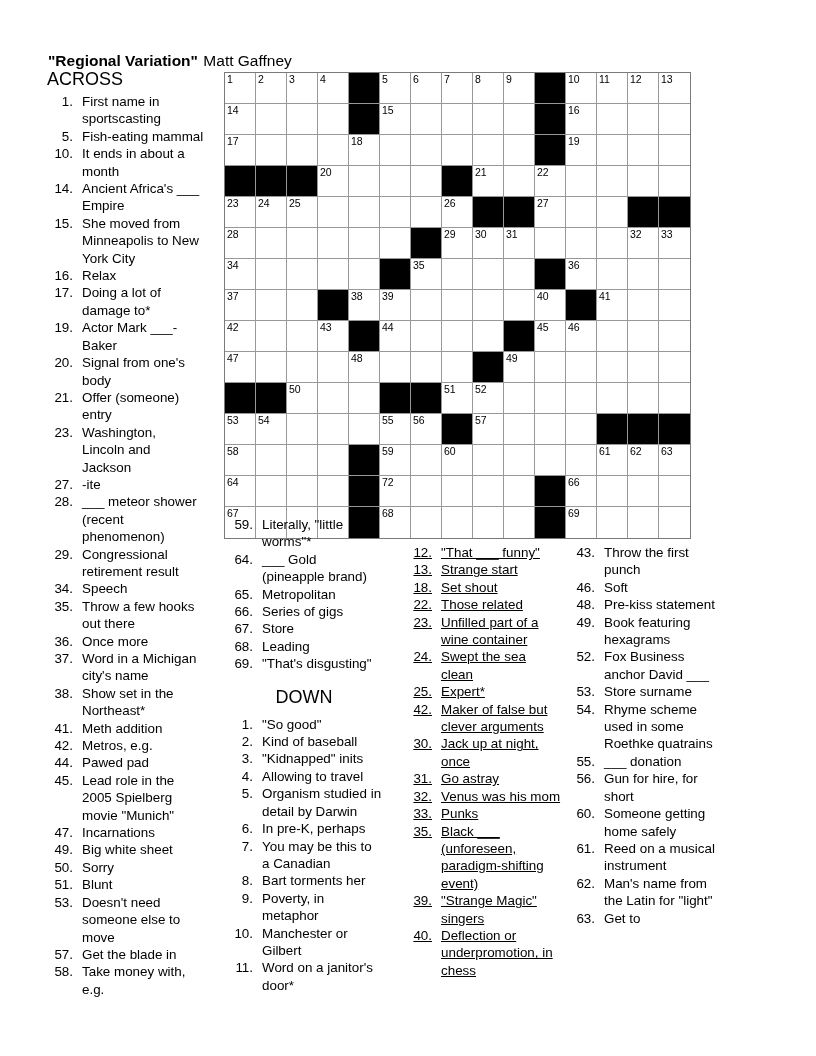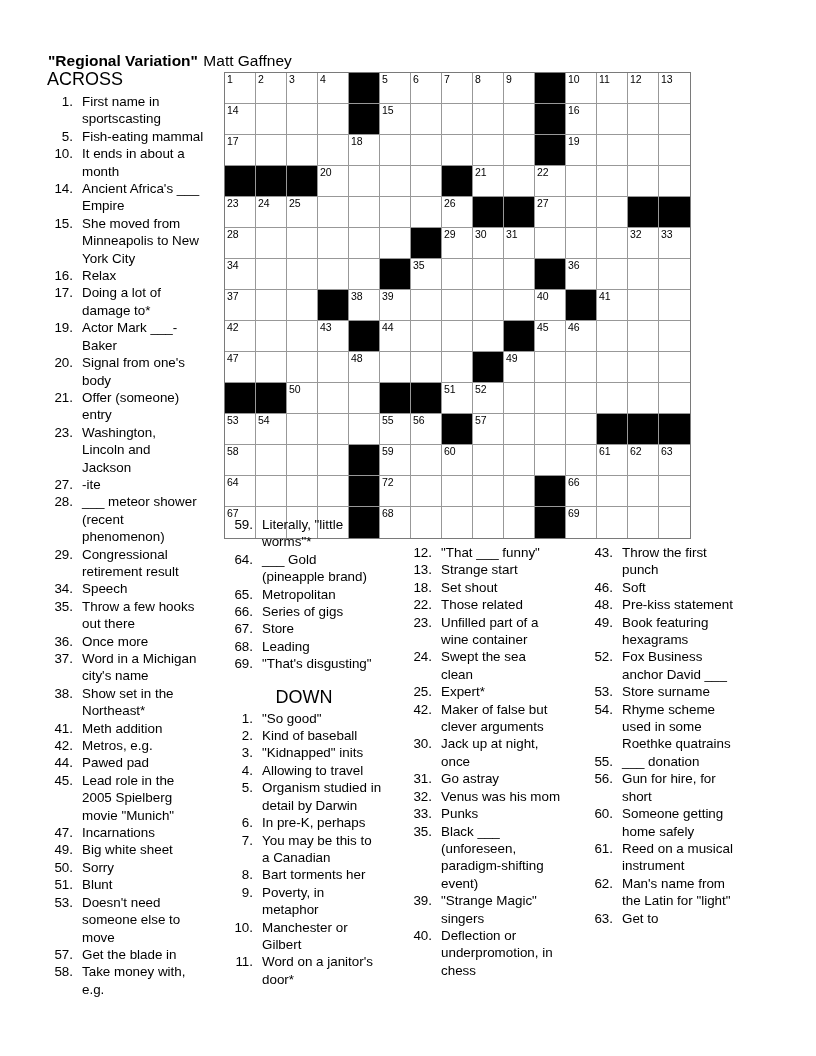--- a/index.html
+++ b/index.html
@@ -3,26 +3,26 @@
 <meta charset="utf-8">
 <style>
   html,body { margin:0; padding:0; background:#fff; }
   .page { position:relative; width:816px; height:1056px; background:#fff; overflow:hidden;
           font-family:"Liberation Sans","DejaVu Sans",sans-serif; color:#000; }
   .title-line { position:absolute; left:48px; top:51px; font-size:15.5px; line-height:19px; white-space:nowrap; }
   .t-bold { font-weight:bold; }
   .t-author { margin-left:0.35em; }
   .section-header { font-weight:normal; font-size:18px; line-height:21px;text-align:center; }
   .across-h { position:absolute; left:47px; top:69px; }
-  .down-h { margin:14px 0 2px 2px; }
+  .down-h { margin:14px 0 8px 2px; }
   .clue-col { position:absolute; font-size:13.4px; line-height:17.4px; }
   .col1 { left:40px;  top:93px;  }
   .col2 { left:225px; top:516px; }
-  .col3 { left:404px; top:544px; }
-  .col4 { left:585px; top:544px; }
+  .col3 { left:404px; top:544px;text-decoration:underline; }
+  .col4 { left:567px; top:544px; }
   .clue { display:flex; white-space:nowrap; }
   .cnum { flex:0 0 auto; text-align:right; }
   .col1 .cnum { width:33px; margin-right:9px; }
   .col2 .cnum, .col3 .cnum, .col4 .cnum { width:28px; margin-right:9px; }
   .ctext { flex:0 0 auto; }
   .grid { position:absolute; left:224px; top:72px; display:grid;
           grid-template-columns:repeat(15,31px); grid-template-rows:repeat(15,31px);
           border:1px solid #7a7a7a; background:#fff; }
   .cell { box-sizing:border-box; position:relative; background:#fff;
           border-right:1px solid #989898; border-bottom:1px solid #989898; }

